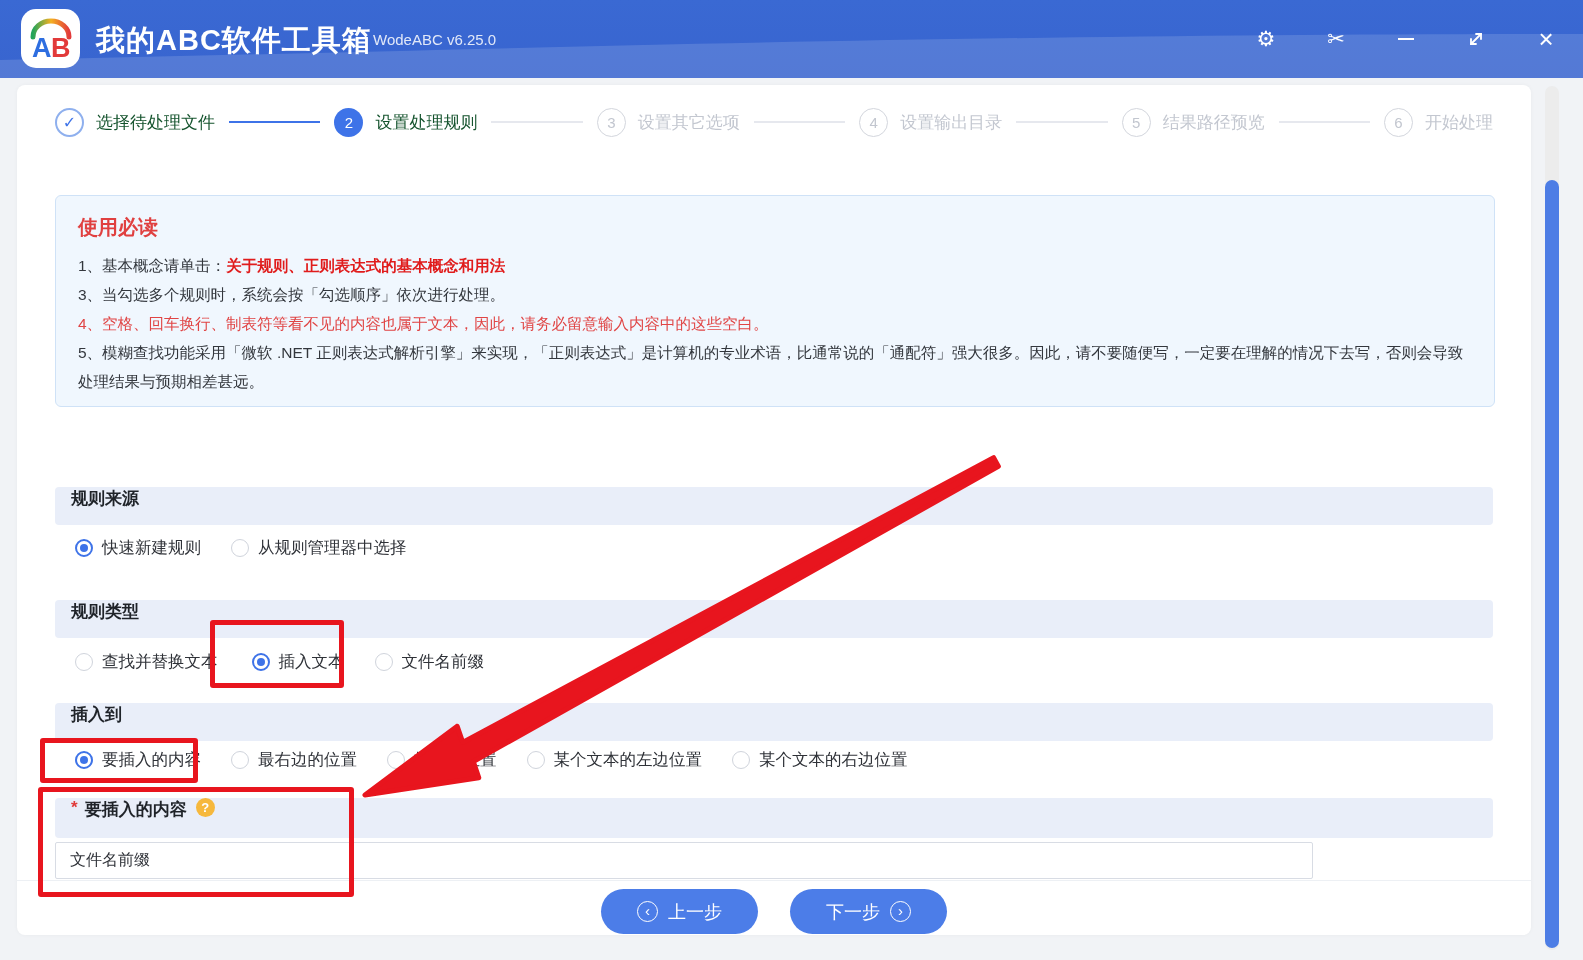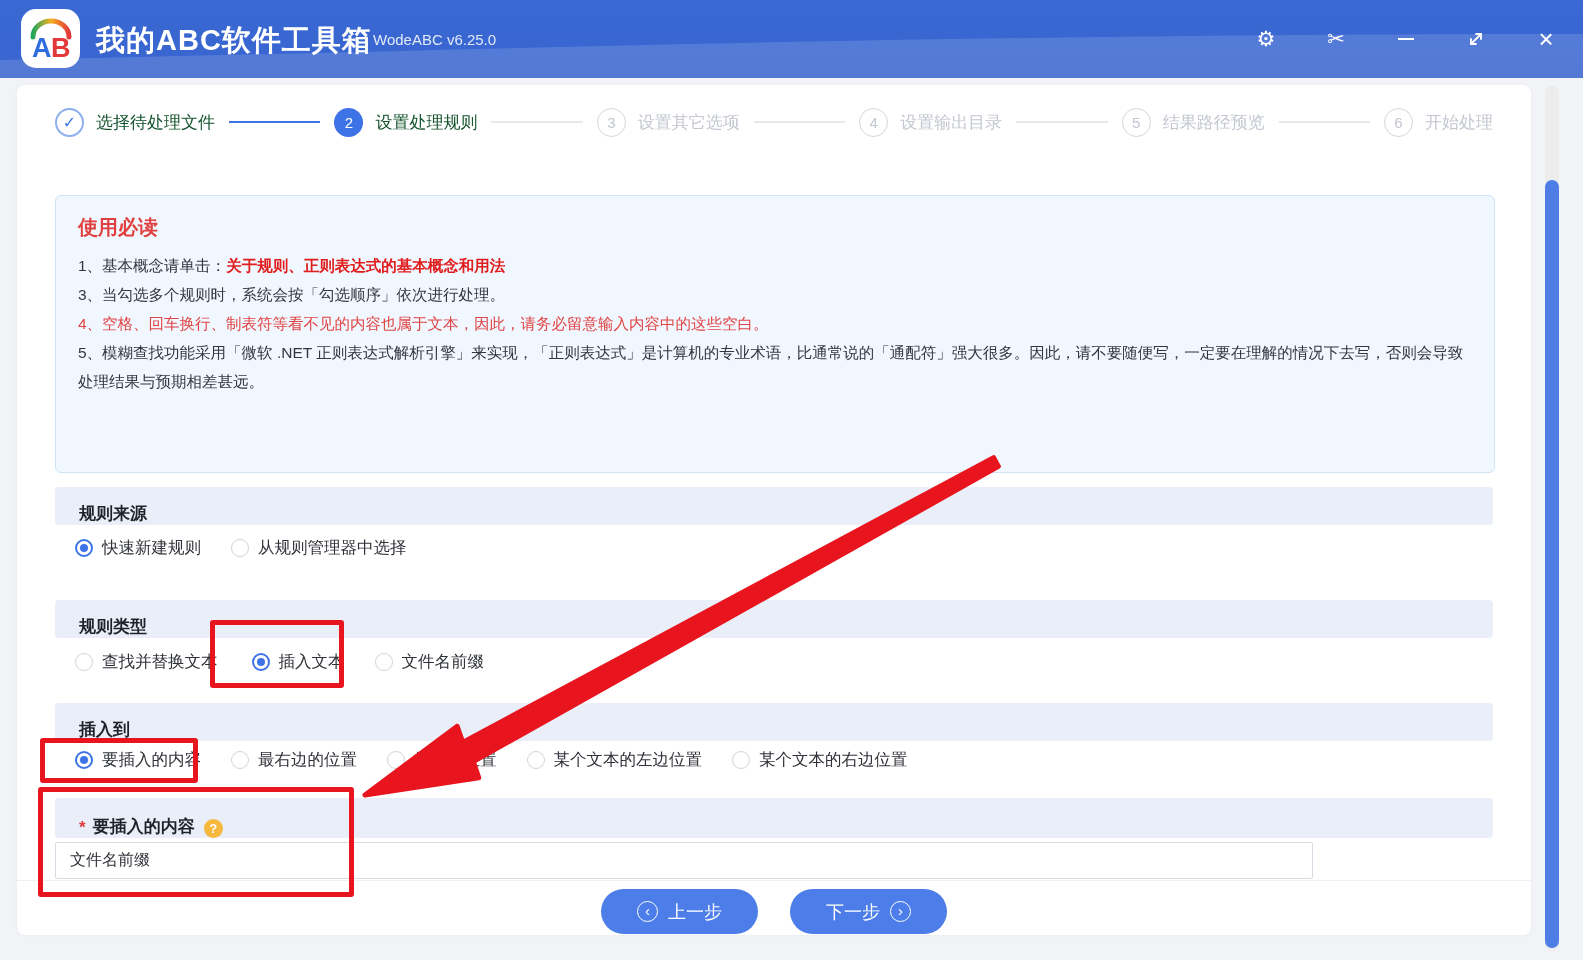--- a/index.html
+++ b/index.html
@@ -34,30 +34,30 @@
   .step.done .circ { border:2px solid #8fb0ee; color:#3e73e8; background:#fff; font-size:16px; }
   .step.active .circ { background:#3e73e8; color:#fff; }
   .step.pending .circ { border:1.5px solid #d3d6dd; color:#c2c6cf; background:#fff; }
   .step .slabel { font-size:17px; white-space:nowrap; }
   .step.done .slabel, .step.active .slabel { color:#14532d; }
   .step.pending .slabel { color:#c3c7d0; }
   .connector { flex:1 1 auto; height:2px; background:#e6e8ee; margin:0 14px; min-width:40px; }
   .connector.blue { background:#3e73e8; }
 
   
-  .notice { position:absolute; left:38px; width:1440px; top:110px; height:278px;
+  .notice { position:absolute; left:38px; width:1440px; top:110px; height:212px;
     background:#f0f7fe; border:1px solid #cfe2f7; border-radius:6px; padding:18px 22px; }
   .notice-title { color:#e04040; font-size:20px; font-weight:bold; margin-bottom:10px; }
   .nline { font-size:15.5px; color:#33373d; line-height:29px; }
   .nline .red-link { color:#e01c1c; font-weight:bold; cursor:pointer; }
   .nline.redline { color:#e04545; }
 
   
   .strip { position:absolute; left:38px; width:1438px; height:38px; background:#e9eef9;
-    border-radius:4px; display:flex; align-items:flex-end; padding-left:24px; }
+    border-radius:4px; display:flex; align-items:flex-start; padding-left:16px; }
   .strip-title { font-size:17px; font-weight:bold; color:#1f2329; }
   .radio-row { position:absolute; left:38px; width:1438px; height:44px; display:flex;
     align-items:center; padding-left:20px; }
   .radio { display:flex; align-items:center; gap:9px; margin-right:30px; cursor:pointer; }
   .rb { width:18px; height:18px; border-radius:50%; border:1.5px solid #d0d4dc; background:#fff;
     position:relative; flex:0 0 auto; }
   .rb.on { border:2px solid #3e73e8; }
   .rb.on::after { content:""; position:absolute; inset:3px; border-radius:50%; background:#3e73e8; }
   .rlabel { font-size:16.5px; color:#2f3238; white-space:nowrap; }
 

